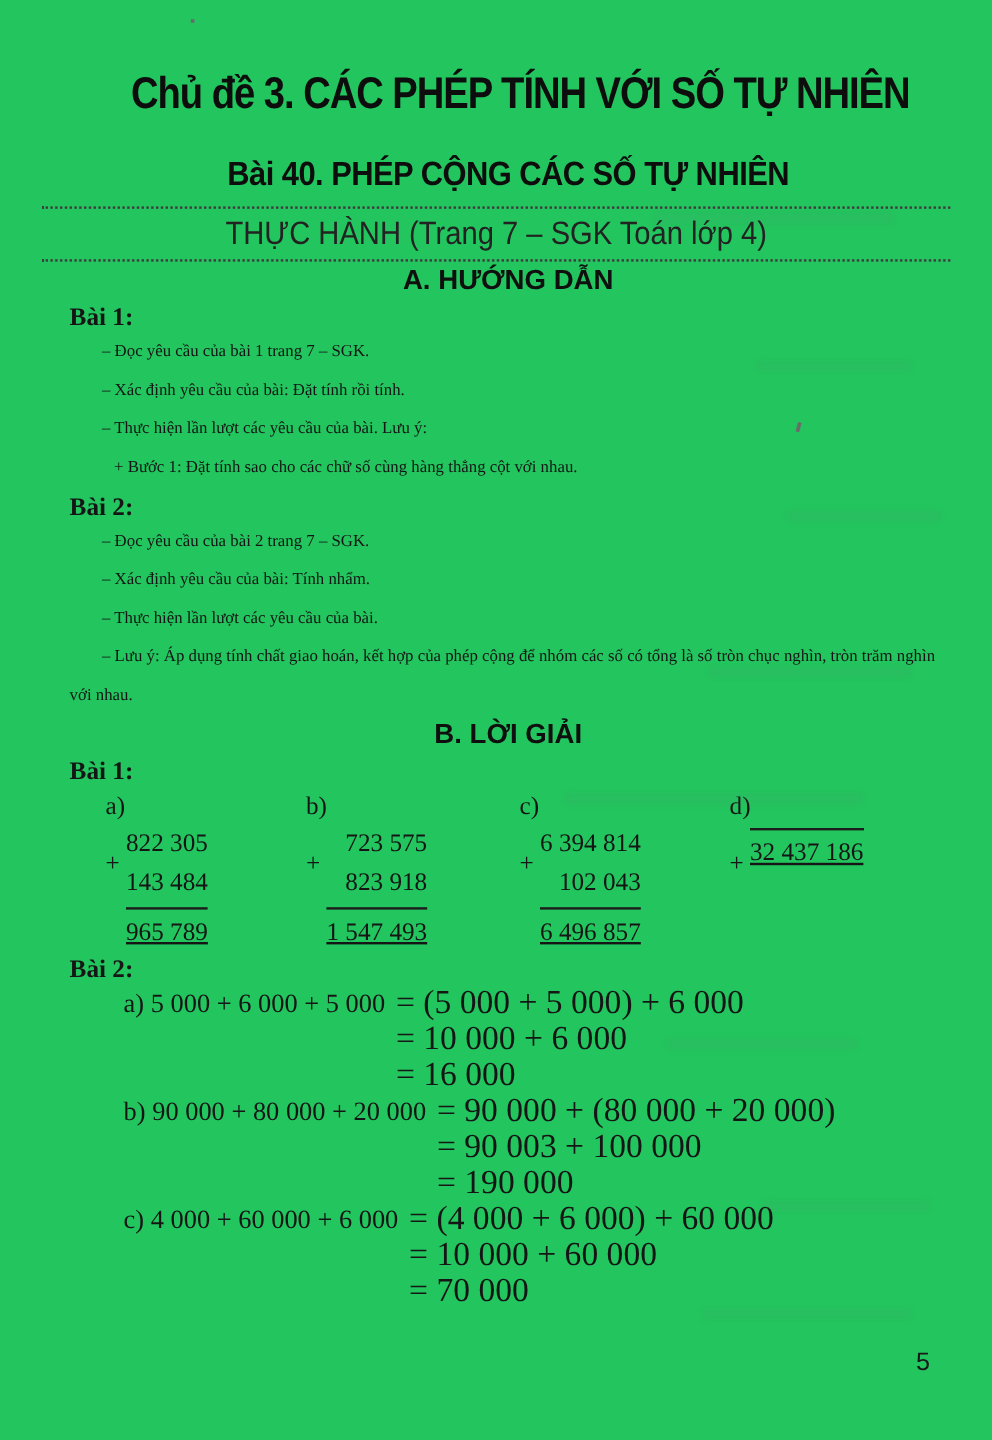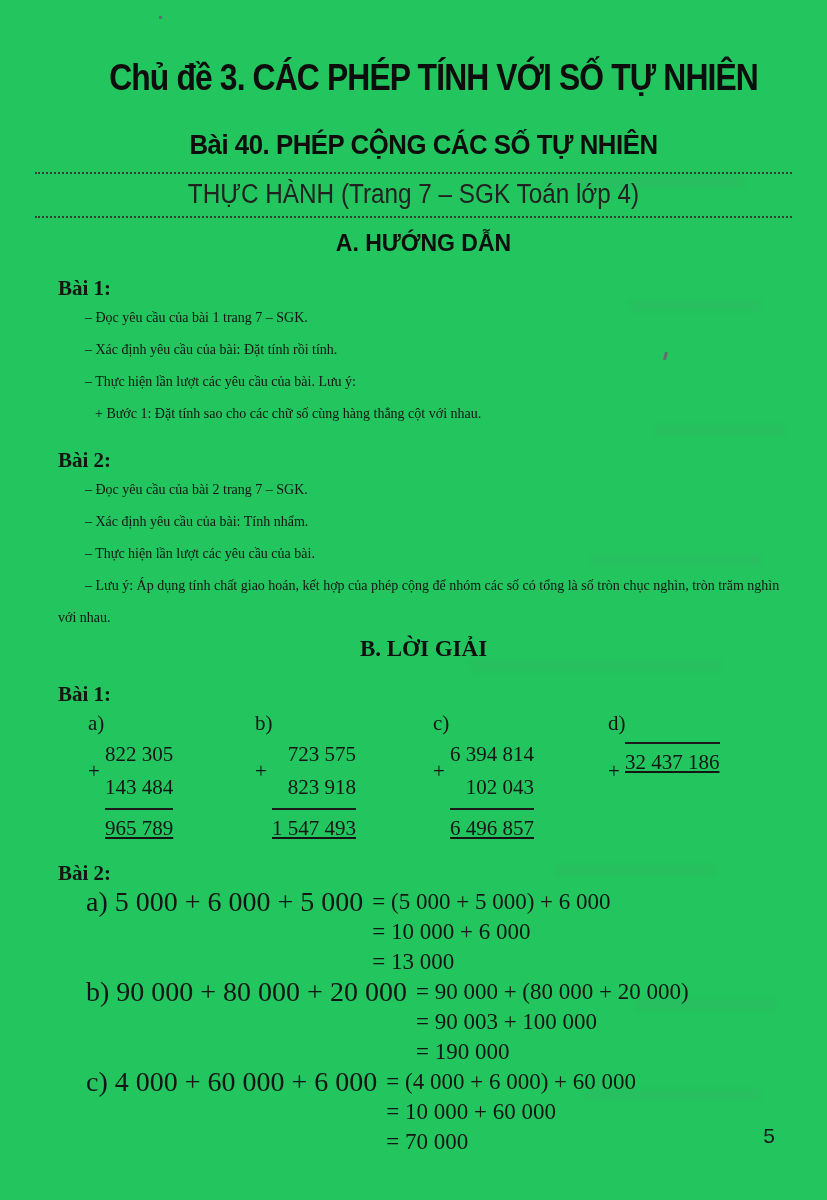--- a/index.html
+++ b/index.html
@@ -53,36 +53,35 @@
     font-family: "Liberation Sans", sans-serif;
     font-weight: normal;
     font-size: 27px;
     line-height: 31px;
     color: #222;
     transform: scaleX(.9);
     transform-origin: 50% 50%;
     white-space: nowrap;
   }
   .section-title {
-    margin-top: 10px;
     text-align: center;
     font-family: "Liberation Sans", sans-serif;
     font-weight: bold;
     font-size: 23px;
     line-height: 30px;
     color: #0f0f0f;
   }
-  .section-title.b { margin-top: 0; font-family: Liberation Serif, serif; }
+  .section-title.b { margin-top: 0; }
 
   
   .ex-label {
     font-weight: bold;
     font-size: 21px;
     line-height: 28px;
-    margin-top: 16px;
+    margin-top: 2px;
   }
   .g-item {
     margin: 0;
     font-size: 14px;
     line-height: 32px;
     text-indent: 27px;
   }
   .g-item.plus-step { text-indent: 37px; }
 
   
@@ -96,23 +95,23 @@
   .addp .key { line-height: 26px; margin-bottom: 2px; }
   .addp .calc { position: relative; display: inline-block; padding-left: 17px; }
   .addp .plus { position: absolute; left: 0; top: 17px; line-height: 33px; }
   .addp .nums div { text-align: right; line-height: 33px; white-space: nowrap; }
   .addp .rule { border-top: 2.5px solid #1c1c1c; margin-top: 4px; }
   .addp .sum { text-align: center; line-height: 30px; margin-top: 3px; white-space: nowrap; text-decoration: underline; }
 
   
   .eq-block { margin: 0; padding-left: 28px; }
   .eq { display: flex; align-items: flex-start; }
-  .eq .lhs { white-space: nowrap; font-size: 28px; line-height: 30px; }
+  .eq .lhs { white-space: nowrap; font-size: 22px; line-height: 30px; margin-left: 17px; }
   .eq .steps { margin-left: 9px; }
-  .eq .steps div { font-size: 23px; line-height: 30px; white-space: nowrap; }
+  .eq .steps div { font-size: 28px; line-height: 30px; white-space: nowrap; }
 
   
   .page-number {
     position: absolute;
     top: 1124px;
     right: 52px;
     font-family: "Liberation Sans", sans-serif;
     font-size: 21px;
     color: #1a1a1a;
   }
@@ -225,21 +224,21 @@
 
     <div class="ex-label">Bài 2:</div>
 
     <div class="eq-block">
 
       <div class="eq">
         <div class="lhs">a) 5 000 + 6 000 + 5 000</div>
         <div class="steps">
           <div>= (5 000 + 5 000) + 6 000</div>
           <div>= 10 000 + 6 000</div>
-          <div>= 13 000</div>
+          <div>= 16 000</div>
         </div>
       </div>
 
       <div class="eq">
         <div class="lhs">b) 90 000 + 80 000 + 20 000</div>
         <div class="steps">
           <div>= 90 000 + (80 000 + 20 000)</div>
           <div>= 90 003 + 100 000</div>
           <div>= 190 000</div>
         </div>

